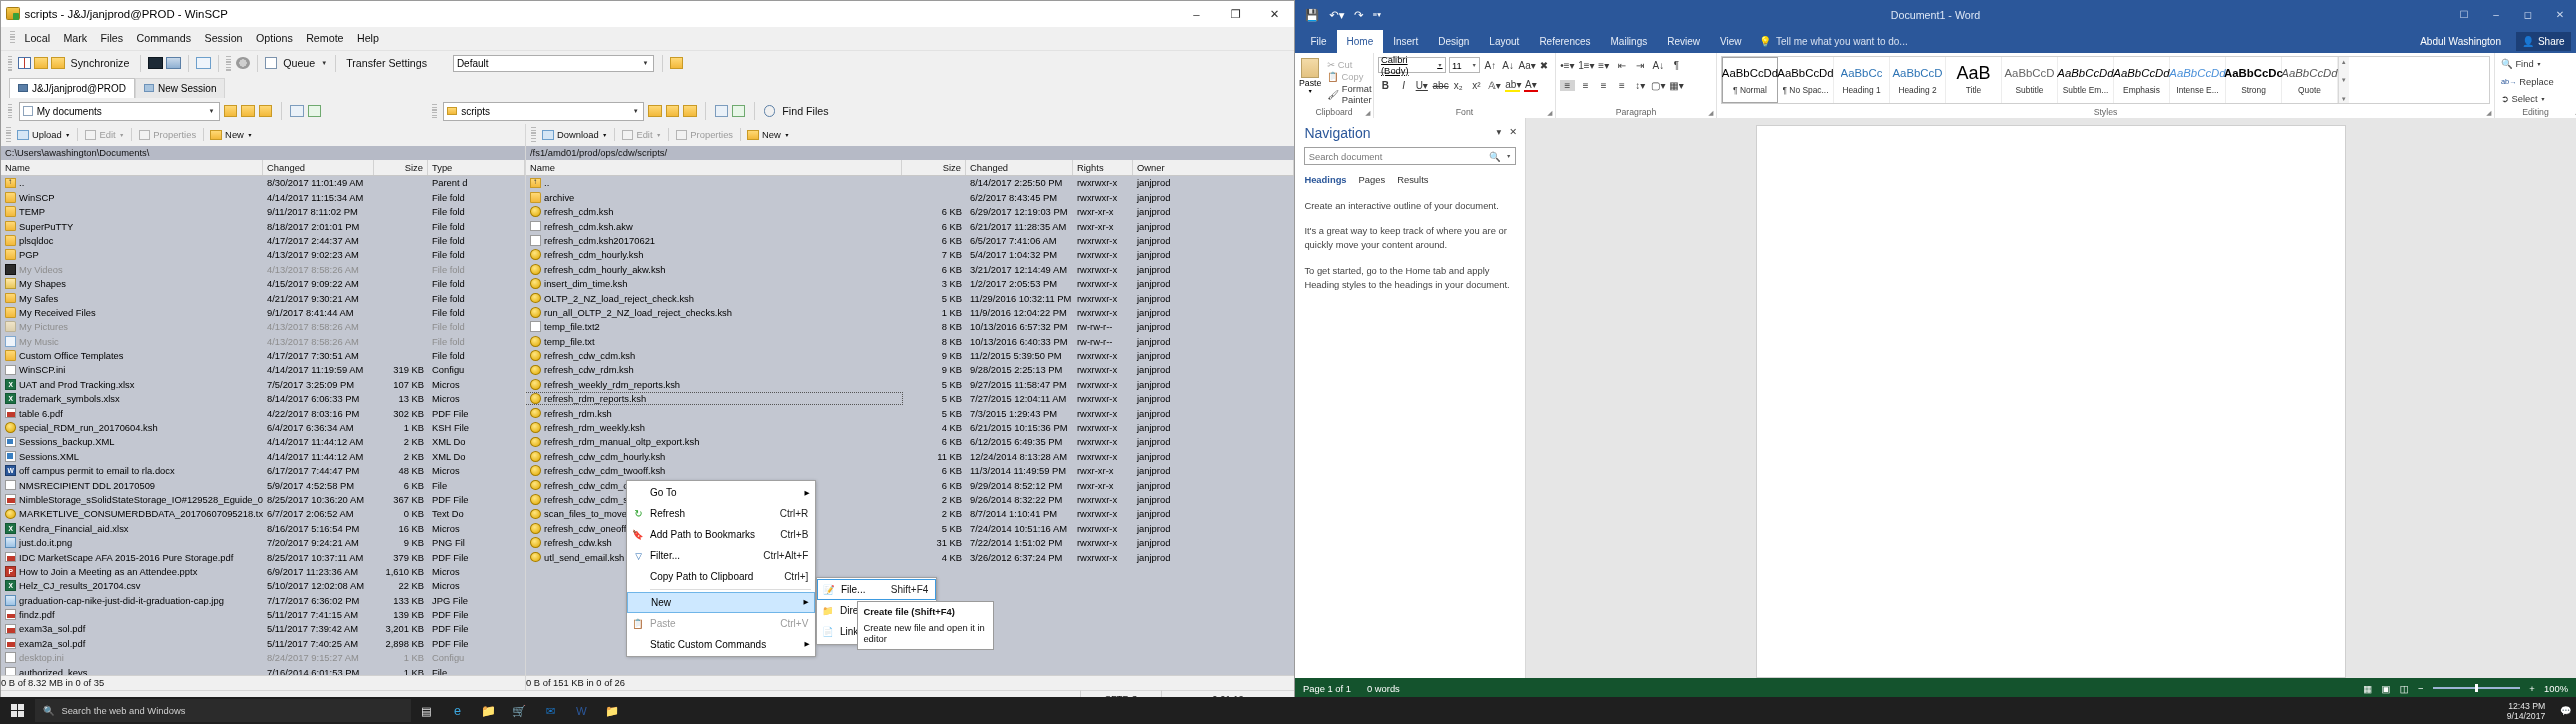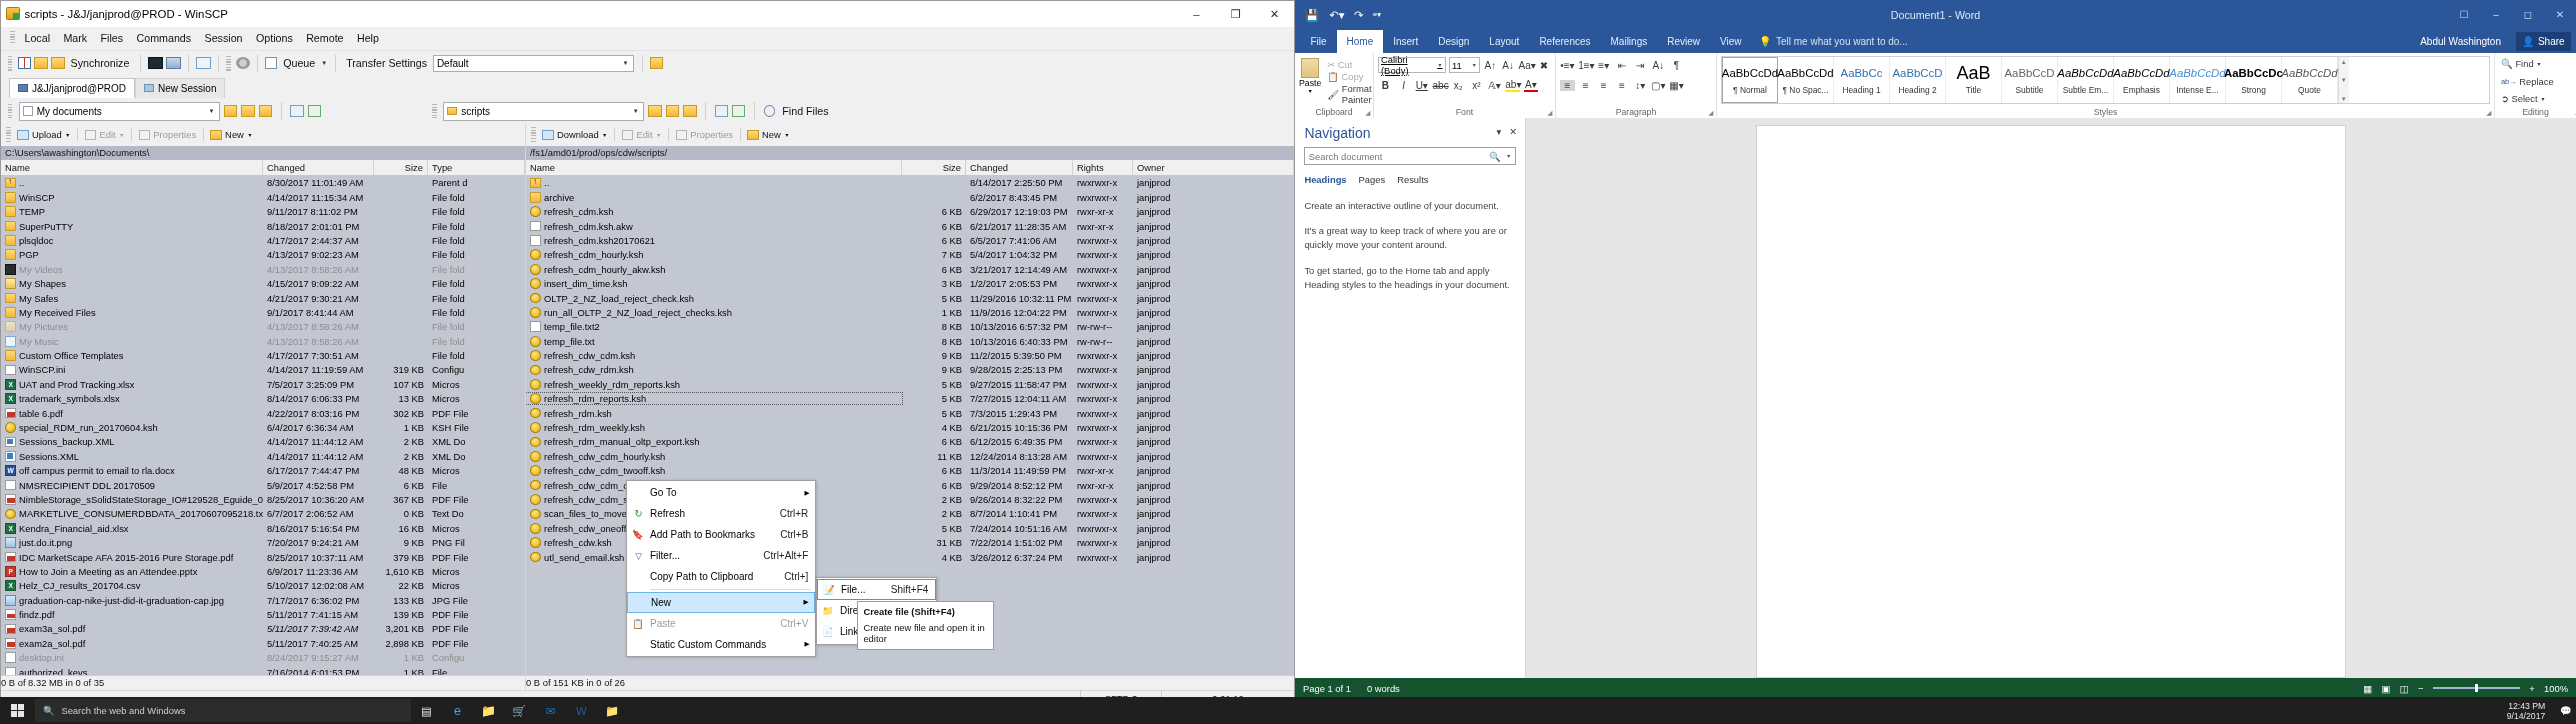--- a/index.html
+++ b/index.html
@@ -221,21 +221,21 @@
     <span style="width:14.8px;height:12px;display:inline-block;background:#eef4fb;border:0.7px solid #6d9fcb;"></span>
     <div class="tb-sep"></div>
     <div class="ws-gripper"></div>
     <span style="width:13.4px;height:12px;display:inline-block;background:radial-gradient(circle,#cfcfcf 38%,#9a9a9a 42%);border-radius:50%;"></span>
     <div class="tb-sep"></div>
     <span style="width:12px;height:12px;display:inline-block;background:#fff;border:0.7px solid #7c93ad;"></span>
     <span class="tb-btn">Queue</span>
     <span style="font-size:6px;color:#333;">▼</span>
     <div class="tb-sep"></div>
     <span class="tb-btn">Transfer Settings</span>
-    <span class="path-combo" style="width:124px;height:17.4px;">
+    <span class="path-combo" style="width:124px;height:17.4px;margin-left:20px;">
       <span>Default</span>
       <span class="caret">▼</span>
     </span>
     <div class="tb-sep"></div>
     <span style="width:13.4px;height:12px;display:inline-block;background:linear-gradient(#ffd976,#f2b93b);border:0.7px solid #c99a26;"></span>
   </div>
 
   <div class="ws-tabs">
     <div class="ws-tab">
       <span style="width:10px;height:8.7px;display:inline-block;background:#5a7fa8;border:0.7px solid #3d5f84;"></span>
@@ -583,21 +583,21 @@
             </div>
             <div class="fc" style="width:111px;">5/11/2017 7:41:15 AM</div>
             <div class="fc num" style="width:54px;">139 KB</div>
             <div class="fc" style="width:81px;">PDF File</div>
           </div>
           <div class="frow">
             <div class="fc" style="width:262px;display:flex;align-items:center;">
               <span class="ficon ic-pdf"></span>
               <span>exam3a_sol.pdf</span>
             </div>
-            <div class="fc" style="width:111px;font-style:italic;">5/11/2017 7:39:42 AM</div>
+            <div class="fc" style="width:111px;">5/11/2017 7:39:42 AM</div>
             <div class="fc num" style="width:54px;">3,201 KB</div>
             <div class="fc" style="width:81px;">PDF File</div>
           </div>
           <div class="frow">
             <div class="fc" style="width:262px;display:flex;align-items:center;">
               <span class="ficon ic-pdf"></span>
               <span>exam2a_sol.pdf</span>
             </div>
             <div class="fc" style="width:111px;">5/11/2017 7:40:25 AM</div>
             <div class="fc num" style="width:54px;">2,898 KB</div>

